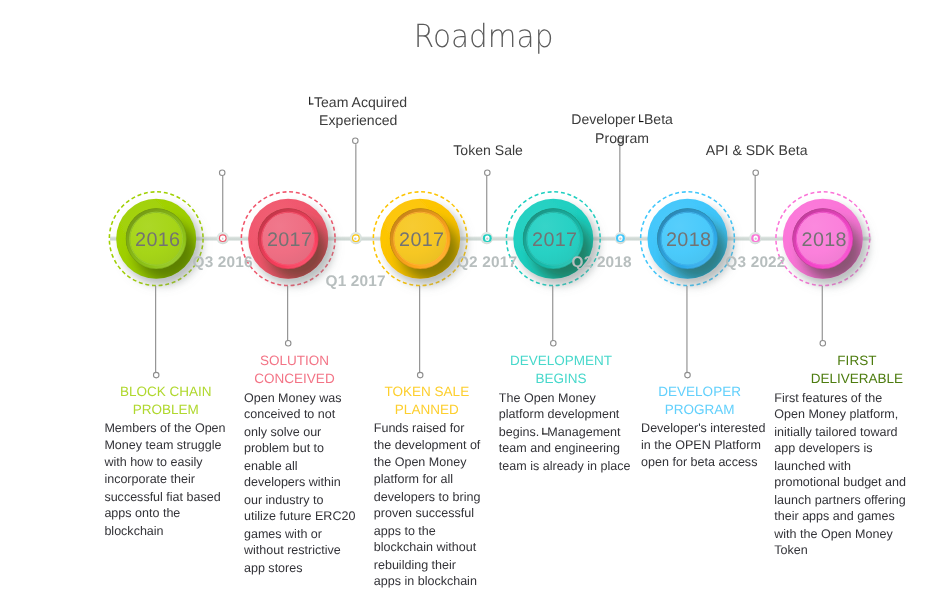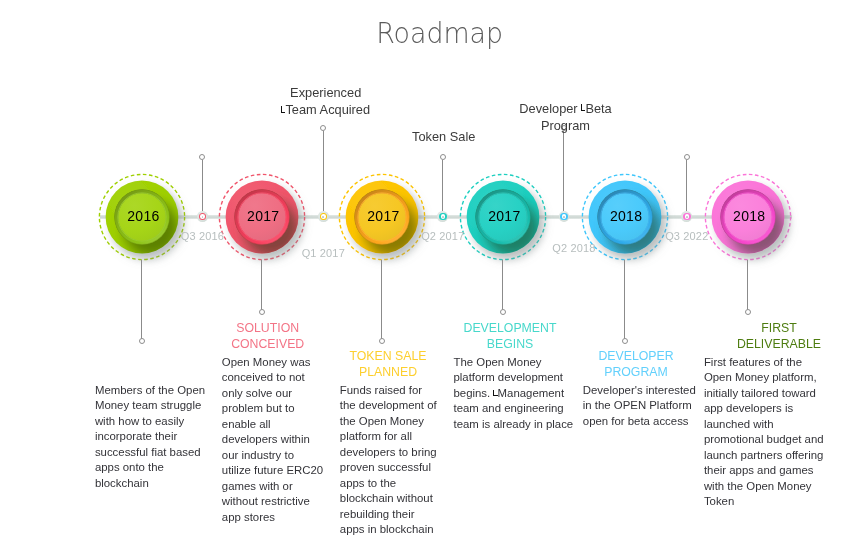--- a/index.html
+++ b/index.html
@@ -1,22 +1,22 @@
 <!DOCTYPE html>
 <html><head>
 <meta charset="utf-8">
 <style>
   html,body{margin:0;padding:0;background:#fff;}
   body{width:865px;height:559px;font-family:"Liberation Sans",sans-serif;overflow:hidden;position:relative;}
   .page{position:absolute;left:0;top:0;width:865px;height:559px;padding-left:14px;}
   .title{position:absolute;left:7px;top:15.5px;width:865px;text-align:center;font-size:29px;font-weight:200;color:#5b5b5b;font-family:"DejaVu Sans",sans-serif;}
   .title span{display:inline-block;transform:scaleX(0.925);transform-origin:center;}
   .bar{position:absolute;background:linear-gradient(to bottom,#e4eae7 0%,#d2dbd7 40%,#cfd8d4 70%,#e9eeec 100%);}
-  .year{position:absolute;color:#000000;font-weight:300;font-size:14px;text-align:center;line-height:1;letter-spacing:.3px;}
-  .quarter{position:absolute;font-size:11px;font-weight:400;color:#b7bebe;text-align:center;white-space:nowrap;letter-spacing:.15px;}
+  .year{position:absolute;color:#737373;font-weight:300;font-size:18px;text-align:center;line-height:1;letter-spacing:.3px;}
+  .quarter{position:absolute;font-size:14px;font-weight:700;color:#b7bebe;text-align:center;white-space:nowrap;letter-spacing:.15px;}
   .mk{position:absolute;border-radius:50%;box-sizing:border-box;}
   .stem{position:absolute;width:1px;background:#8b8b8b;}
   .sdot{position:absolute;width:6px;height:6px;border-radius:50%;border:1px solid #8d8d8d;background:#fff;box-sizing:border-box;}
   .toplabel{position:absolute;font-size:12.8px;font-weight:300;color:#3b3b3b;text-align:center;}
   .toplabel-line{height:17.4px;line-height:17.4px;white-space:nowrap;}
   .brk{display:inline-block;width:4.2px;height:6.6px;border-left:1.6px solid #111;border-bottom:1.6px solid #111;vertical-align:0.2px;margin-right:0px;box-sizing:border-box;}
   .toplabel .brk{vertical-align:1.8px;height:7px;}
   .head{position:absolute;font-size:12.3px;font-weight:300;text-align:center;line-height:16.6px;white-space:pre;}
   .body{position:absolute;font-size:11.4px;font-weight:300;color:#333338;text-align:left;}
   .bodyline{display:block;height:15.5px;line-height:15.5px;white-space:nowrap;}
@@ -63,20 +63,22 @@
         </g>
         <circle cx="55" cy="55" r="27.5" fill="url(#gb0)"></circle>
         <circle cx="55" cy="55" r="27.35" fill="none" stroke="#749a11" stroke-width="0.7" opacity="0.6"></circle>
         <circle cx="55" cy="55" r="23.7" fill="url(#gk0)"></circle>
         <circle cx="55" cy="55" r="24.15" fill="none" stroke="#9ccc34" stroke-width="0.9" opacity="0.9"></circle>
       </svg>
     </div>
     <div class="year" style="left: 103.45px; top: 208.6px; width: 80px;">2016</div>
     <div class="stem" style="left: 141.35px; top: 259.6px; height: 79.2px;"></div>
     <div class="sdot" style="left: 138.85px; top: 338.4px;"></div>
+    <div class="head" style="left: 60.7px; top: 347.6px; width: 180px; color: rgb(176, 216, 46);">BLOCK CHAIN
+PROBLEM</div>
     <div class="body" style="left: 94.9px; top: 382.5px;">
       <div class="bodyline">Members of the Open</div>
       <div class="bodyline">Money team struggle</div>
       <div class="bodyline">with how to easily</div>
       <div class="bodyline">incorporate their</div>
       <div class="bodyline">successful fiat based</div>
       <div class="bodyline">apps onto the</div>
       <div class="bodyline">blockchain</div>
     </div>
     <div style="position: absolute; left: 206.65px; top: 161.8px; width: 110px; height: 110px;">
@@ -361,44 +363,47 @@
     <div class="mk" style="left: 201.55px; top: 215.85px; width: 1.7px; height: 1.7px; background: rgb(194, 203, 203);"></div>
     <div class="quarter" style="left: 157.4px; top: 229.6px; width: 90px;">Q3 2016</div>
     <div class="stem" style="left: 322.8px; top: 130.9px; height: 80.2px;"></div>
     <div class="sdot" style="left: 320.3px; top: 125.3px;"></div>
     <div class="mk" style="left: 317.9px; top: 211.3px; width: 10.8px; height: 10.8px; background: radial-gradient(circle at 42% 36%, rgb(232, 238, 236) 0%, rgb(218, 227, 223) 58%, rgb(200, 211, 206) 92%, rgb(192, 204, 199) 100%);"></div>
     <div class="mk" style="left: 319.5px; top: 212.9px; width: 7.6px; height: 7.6px; background: rgb(253, 196, 0);"></div>
     <div class="mk" style="left: 321.05px; top: 214.45px; width: 4.5px; height: 4.5px; background: rgb(255, 255, 255);"></div>
     <div class="mk" style="left: 322.45px; top: 215.85px; width: 1.7px; height: 1.7px; background: rgb(194, 203, 203);"></div>
     <div class="quarter" style="left: 278.3px; top: 229.6px; width: 90px; margin-top: 17px;">Q1 2017</div>
     <div class="toplabel" style="left: 230.7px; top: 84.1px; width: 190px;">
+      <div class="toplabel-line"><span class="brk"></span><span>Team Acquired</span></div>
       <div class="toplabel-line">Experienced</div>
-      <div class="toplabel-line"><span class="brk"></span><span>Team Acquired</span></div>
     </div>
     <div class="stem" style="left: 442.3px; top: 159.9px; height: 51.2px;"></div>
     <div class="sdot" style="left: 439.8px; top: 154.3px;"></div>
     <div class="mk" style="left: 437.4px; top: 211.3px; width: 10.8px; height: 10.8px; background: radial-gradient(circle at 42% 36%, rgb(232, 238, 236) 0%, rgb(218, 227, 223) 58%, rgb(200, 211, 206) 92%, rgb(192, 204, 199) 100%);"></div>
     <div class="mk" style="left: 439px; top: 212.9px; width: 7.6px; height: 7.6px; background: rgb(30, 207, 192);"></div>
     <div class="mk" style="left: 440.55px; top: 214.45px; width: 4.5px; height: 4.5px; background: rgb(255, 255, 255);"></div>
     <div class="mk" style="left: 441.95px; top: 215.85px; width: 1.7px; height: 1.7px; background: rgb(194, 203, 203);"></div>
     <div class="quarter" style="left: 397.8px; top: 229.6px; width: 90px;">Q2 2017</div>
     <div class="toplabel" style="left: 348.75px; top: 128.3px; width: 190px;">
       <div class="toplabel-line">Token Sale</div>
     </div>
     <div class="stem" style="left: 563.4px; top: 130.9px; height: 80.2px;"></div>
     <div class="sdot" style="left: 560.9px; top: 125.3px;"></div>
     <div class="mk" style="left: 558.5px; top: 211.3px; width: 10.8px; height: 10.8px; background: radial-gradient(circle at 42% 36%, rgb(232, 238, 236) 0%, rgb(218, 227, 223) 58%, rgb(200, 211, 206) 92%, rgb(192, 204, 199) 100%);"></div>
     <div class="mk" style="left: 560.1px; top: 212.9px; width: 7.6px; height: 7.6px; background: rgb(63, 198, 251);"></div>
     <div class="mk" style="left: 561.65px; top: 214.45px; width: 4.5px; height: 4.5px; background: rgb(255, 255, 255);"></div>
     <div class="mk" style="left: 563.05px; top: 215.85px; width: 1.7px; height: 1.7px; background: rgb(194, 203, 203);"></div>
-    <div class="quarter" style="left: 529px; top: 229.6px; width: 90px; margin-top: 12px;">Q2 2018</div>
+    <div class="quarter" style="left: 502px; top: 229.6px; width: 90px;">Q2 2018</div>
     <div class="toplabel" style="left: 470.5px; top: 84.1px; width: 190px; margin-top: 16px;">
       <div class="toplabel-line"><span>Developer </span><span class="brk"></span><span>Beta</span></div>
       <div class="toplabel-line">Program</div>
     </div>
     <div class="stem" style="left: 686.3px; top: 159.9px; height: 51.2px;"></div>
     <div class="sdot" style="left: 683.8px; top: 154.3px;"></div>
     <div class="mk" style="left: 681.4px; top: 211.3px; width: 10.8px; height: 10.8px; background: radial-gradient(circle at 42% 36%, rgb(232, 238, 236) 0%, rgb(218, 227, 223) 58%, rgb(200, 211, 206) 92%, rgb(192, 204, 199) 100%);"></div>
     <div class="mk" style="left: 683px; top: 212.9px; width: 7.6px; height: 7.6px; background: rgb(251, 116, 216);"></div>
     <div class="mk" style="left: 684.55px; top: 214.45px; width: 4.5px; height: 4.5px; background: rgb(255, 255, 255);"></div>
     <div class="mk" style="left: 685.95px; top: 215.85px; width: 1.7px; height: 1.7px; background: rgb(194, 203, 203);"></div>
     <div class="quarter" style="left: 641.8px; top: 229.6px; width: 90px;">Q3 2022</div>
+    <div class="toplabel" style="left: 592.9px; top: 128.3px; width: 190px;">
+      <div class="toplabel-line">API &amp; SDK Beta</div>
+    </div>
   </div>
 
 </body></html>

